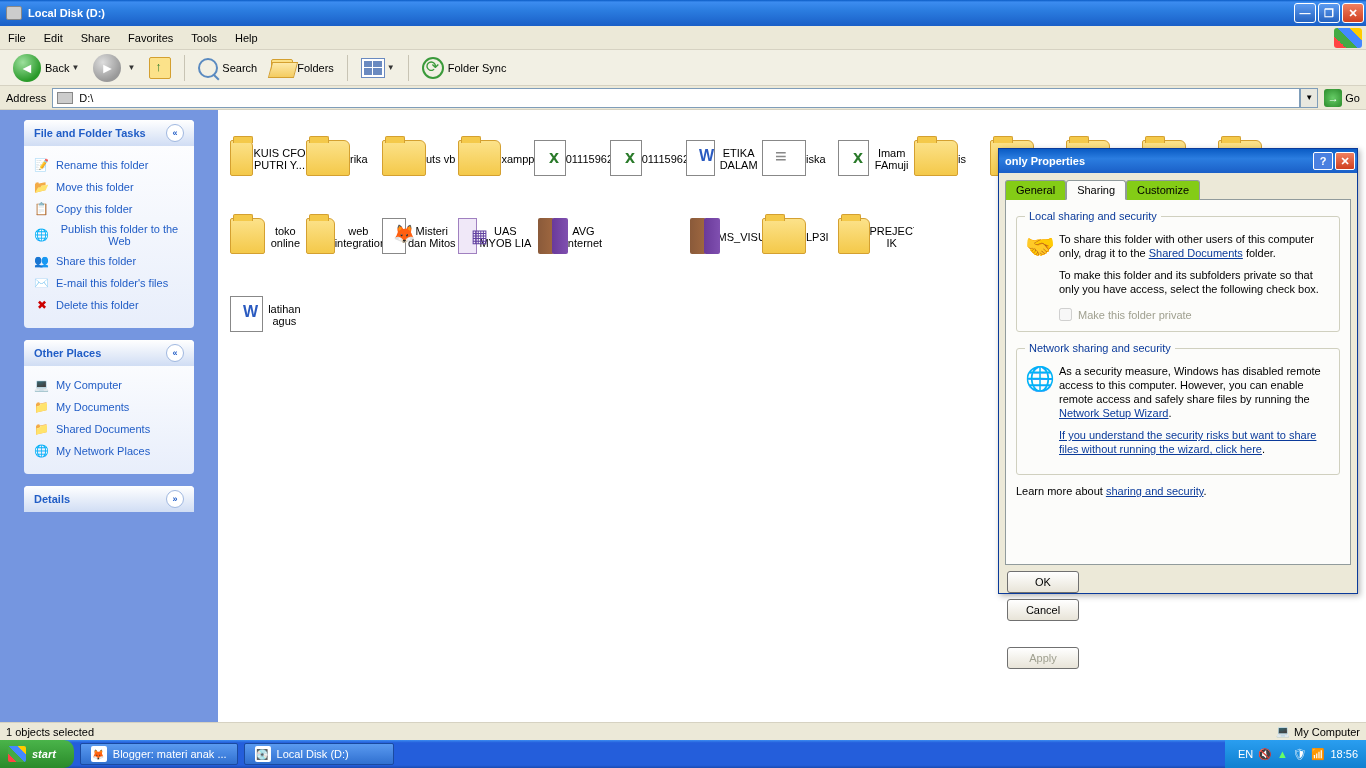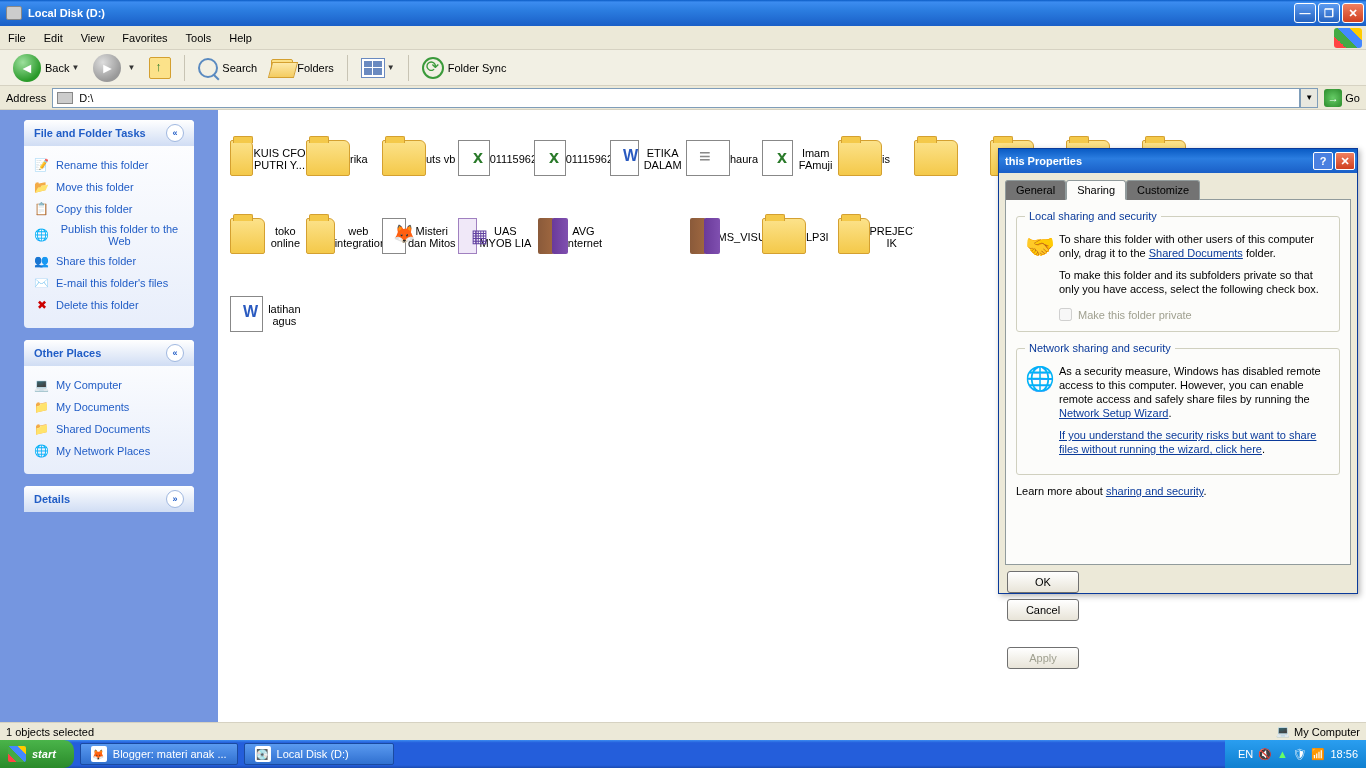--- a/index.html
+++ b/index.html
@@ -90,21 +90,21 @@
 .tray { margin-left: auto; height: 28px; background: linear-gradient(to bottom,#2a9ef0,#1080d0); padding: 0 8px; display: flex; align-items: center; color: #fff; }
 .tray span { margin-left: 5px; font-size: 11px; }
 
 
 .propdlg { position: absolute; top: 148px; left: 998px; width: 360px; height: 446px; background: #ece9d8; border: 1px solid #0a3a9a; box-shadow: 2px 2px 6px rgba(0,0,0,.3); }
 .propdlg .dlgtitle { height: 24px; background: linear-gradient(to bottom,#0a5bc4,#2b7de0 40%,#1a5fc7); color: #fff; font-weight: bold; display: flex; align-items: center; padding-left: 6px; }
 .propdlg .dlgtitle .spacer { flex: 1; }
 .propdlg .dlgtitle .dbtn { width: 20px; height: 18px; margin-right: 2px; border: 1px solid #fff; border-radius: 2px; background: #4a80e0; color: #fff; display: flex; align-items: center; justify-content: center; font-size: 11px; cursor: pointer; }
 .propdlg .dlgtitle .dbtn.close { background: linear-gradient(to bottom,#f08060,#d04020); }
 .propdlg .tabs { display: flex; padding: 6px 6px 0; }
-.propdlg .tab { padding: 3px 10px; border: 1px solid #919b9c; border-bottom: none; background: #737373; border-radius: 3px 3px 0 0; margin-right: 0px; cursor: pointer; position: relative; top: 1px; }
+.propdlg .tab { padding: 3px 10px; border: 1px solid #919b9c; border-bottom: none; background: #84cc16; border-radius: 3px 3px 0 0; margin-right: 0px; cursor: pointer; position: relative; top: 1px; }
 .propdlg .tab.active { background: #fcfcfa; z-index: 2; border-bottom: 1px solid #fcfcfa; }
 .propdlg .tabbody { margin: 0 6px 6px; border: 1px solid #919b9c; background: #fcfcfa; height: 366px; padding: 10px; }
 .propdlg fieldset { border: 1px solid #d0d0bf; border-radius: 3px; padding: 10px 8px 10px 8px; margin-bottom: 10px; }
 .propdlg legend { color: #0a3a9a; padding: 0 4px; }
 .propdlg .fsrow { display: flex; }
 .propdlg .fsicon { width: 34px; flex-shrink: 0; }
 .propdlg .fsicon .sharei { width: 30px; height: 30px; display: inline-flex; align-items: center; justify-content: center; font-size: 24px; }
 .propdlg .fstxt { flex: 1; color: #000; line-height: 14px; }
 .propdlg .fstxt p { margin-bottom: 8px; }
 .propdlg .fstxt a { color: #0a3a9a; text-decoration: underline; cursor: pointer; }
@@ -122,21 +122,21 @@
   <span>Local Disk (D:)</span>
   <span class="spacer"></span>
   <div class="winbtn">—</div>
   <div class="winbtn">❐</div>
   <div class="winbtn close">✕</div>
 </div>
 
 <div class="menubar">
   <span>File</span>
   <span>Edit</span>
-  <span>View</span>
+  <span>Share</span>
   <span>Favorites</span>
   <span>Tools</span>
   <span>Help</span>
   <div class="winflag"></div>
 </div>
 
 <div class="toolbar">
   <div class="tbtn">
     <div class="navcircle">◄</div>
     <span>Back</span>
@@ -264,34 +264,38 @@
       </div>
       <div class="item">
         <div class="ic ic-folder"></div>
         <div class="lbl">rika</div>
       </div>
       <div class="item">
         <div class="ic ic-folder"></div>
         <div class="lbl">uts vb</div>
       </div>
       <div class="item">
+        <div class="ic ic-folder"></div>
+        <div class="lbl">xampp</div>
+      </div>
+      <div class="item">
         <div class="ic ic-xls"></div>
         <div class="lbl">011159621...</div>
       </div>
       <div class="item">
         <div class="ic ic-xls"></div>
         <div class="lbl">011159621...</div>
       </div>
       <div class="item">
         <div class="ic ic-doc"></div>
         <div class="lbl">ETIKA DALAM</div>
       </div>
       <div class="item">
         <div class="ic ic-txt"></div>
-        <div class="lbl">haura</div>
+        <div class="lbl">iska</div>
       </div>
       <div class="item">
         <div class="ic ic-xls"></div>
         <div class="lbl">Imam FAmuji</div>
       </div>
       <div class="item">
         <div class="ic ic-folder"></div>
         <div class="lbl">is</div>
       </div>
       <div class="item">
@@ -379,21 +383,21 @@
     <span>🔇</span>
     <span style="color:#6f6;">▲</span>
     <span>🛡</span>
     <span>📶</span>
     <span>18:56</span>
   </div>
 </div>
 
 <div class="propdlg">
   <div class="dlgtitle">
-    <span>this Properties</span>
+    <span>only Properties</span>
     <span class="spacer"></span>
     <div class="dbtn">?</div>
     <div class="dbtn close">✕</div>
   </div>
   <div class="tabs">
     <div class="tab">General</div>
     <div class="tab active">Sharing</div>
     <div class="tab">Customize</div>
   </div>
   <div class="tabbody">

